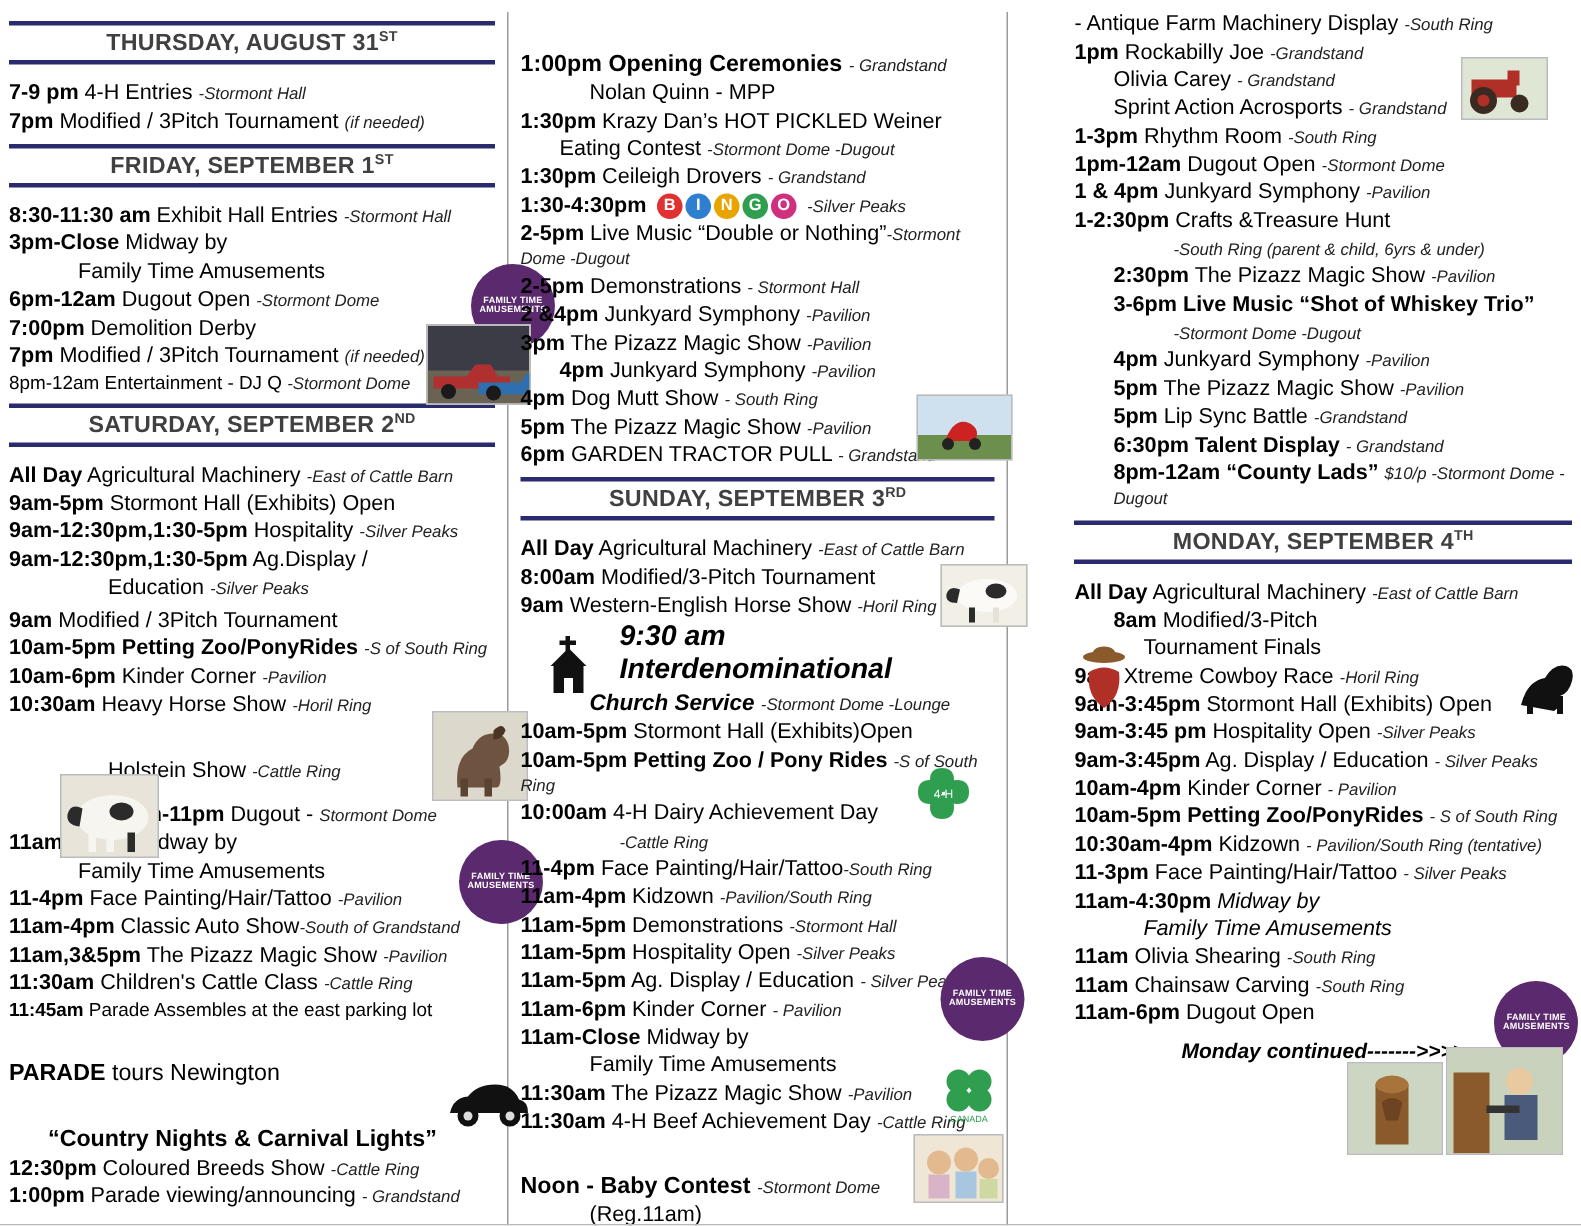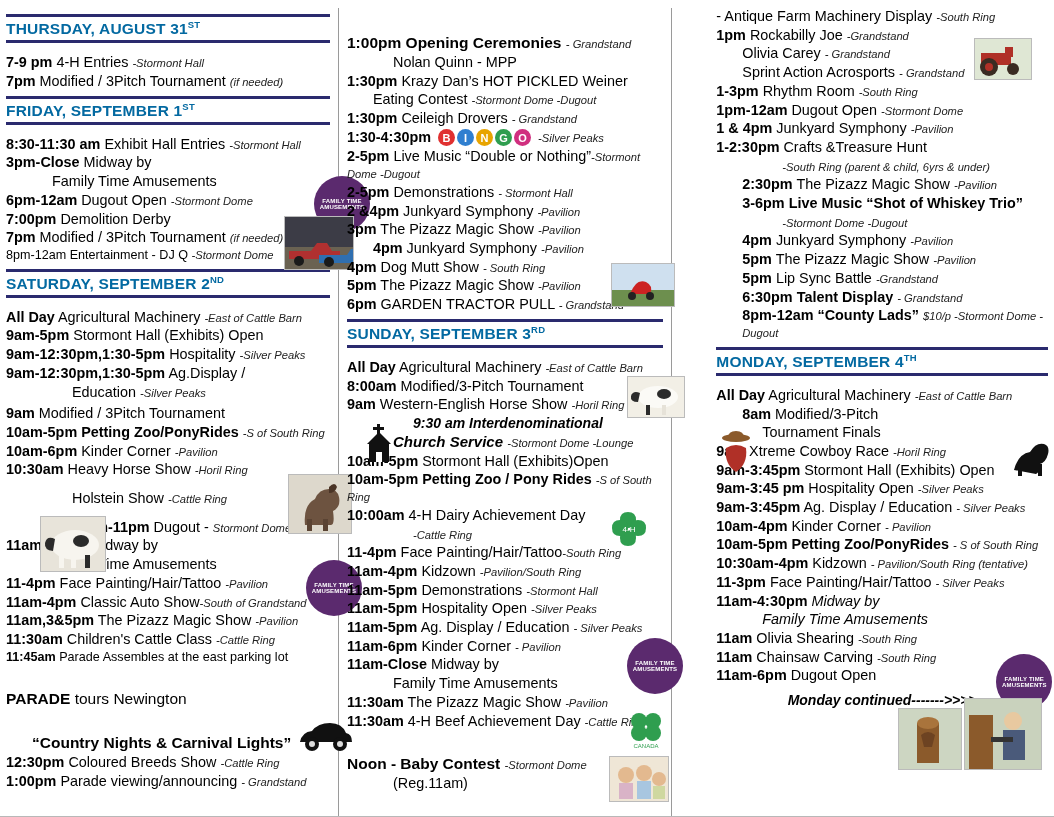--- a/index.html
+++ b/index.html
@@ -22,27 +22,27 @@
     box-sizing:border-box;
     position:relative;
   }
   .col1{width:345px;padding-right:8px;border-right:1px solid #9a9a9a;}
   .col2{width:345px;padding:0 8px;border-right:1px solid #9a9a9a;}
   .col3{width:352px;padding-left:8px;margin-left:36px;}
 
   
   .dayhdr{
     position:relative;
-    text-align:left;
+    text-align:center;
     font-weight:bold;
     font-size:15.5px;
     letter-spacing:.2px;
     padding:2px 0 3px 0;
     margin:2px 0 6px 0;
-    color:#0369a1;
+    color:#404040;
   }
   .dayhdr:before, .dayhdr:after{
     content:"";
     display:block;
     height:3px;
     background:#2a2a6e;
     margin:2px 0;
   }
   .dayhdr .sup{font-size:9.5px;vertical-align:super;}
 
@@ -169,21 +169,21 @@
 
     <div class="ev"><span class="b">All Day</span> <span>Agricultural Machinery</span> <span class="loc">-East of Cattle Barn</span></div>
     <div class="ev"><span class="b">9am-5pm</span> <span>Stormont Hall (Exhibits) Open</span></div>
     <div class="ev"><span class="b">9am-12:30pm,1:30-5pm</span> <span>Hospitality</span> <span class="loc">-Silver Peaks</span></div>
     <div class="ev"><span class="b">9am-12:30pm,1:30-5pm</span> <span>Ag.Display /</span></div>
     <div class="ev ind3"><span>Education</span> <span class="loc">-Silver Peaks</span></div>
     <div class="ev" style="margin-top:5px"><span class="b">9am</span> <span>Modified / 3Pitch Tournament</span></div>
     <div class="ev"><span class="b">10am-5pm</span> <span class="b">Petting Zoo/PonyRides</span> <span class="loc">-S of South Ring</span></div>
     <div class="ev"><span class="b">10am-6pm</span> <span>Kinder Corner</span> <span class="loc">-Pavilion</span></div>
     <div class="ev"><span class="b">10:30am</span> <span>Heavy Horse Show</span> <span class="loc">-Horil Ring</span></div>
-    <div class="ev ind3" style="margin-top:12px"><span>Holstein Show</span> <span class="loc">-Cattle Ring</span></div>
+    <div class="ev ind3" style="margin-top:28px"><span>Holstein Show</span> <span class="loc">-Cattle Ring</span></div>
     <div class="ev ind3" style="margin-top:12px"><span class="b">11am-11pm</span> <span>Dugout -</span> <span class="loc">Stormont Dome</span></div>
     <div class="ev"><span class="b">11am-Close</span> <span>Midway by</span></div>
     <div class="ev ind2"><span>Family Time Amusements</span></div>
     <div class="ev"><span class="b">11-4pm</span> <span>Face Painting/Hair/Tattoo</span> <span class="loc">-Pavilion</span></div>
     <div class="ev"><span class="b">11am-4pm</span> <span>Classic Auto Show</span><span class="loc">-South of Grandstand</span></div>
     <div class="ev"><span class="b">11am,3&amp;5pm</span> <span>The Pizazz Magic Show</span> <span class="loc">-Pavilion</span></div>
     <div class="ev"><span class="b">11:30am</span> <span>Children's Cattle Class</span> <span class="loc">-Cattle Ring</span></div>
     <div class="ev sm"><span class="b">11:45am</span> <span>Parade Assembles at the east parking lot</span></div>
     <div class="ev big"><span class="b">PARADE</span> <span>tours Newington</span></div>
     <div class="ev big ind1"><span class="b">“Country Nights &amp; Carnival Lights”</span></div>
@@ -264,21 +264,21 @@
     <div class="ev"><span class="b">5pm</span> <span>The Pizazz Magic Show</span> <span class="loc">-Pavilion</span></div>
     <div class="ev"><span class="b">6pm</span> <span>GARDEN TRACTOR PULL</span> <span class="loc">- Grandstand</span></div>
 
     <div class="dayhdr">
       <span>SUNDAY, SEPTEMBER 3</span><span class="sup">RD</span>
     </div>
 
     <div class="ev"><span class="b">All Day</span> <span>Agricultural Machinery</span> <span class="loc">-East of Cattle Barn</span></div>
     <div class="ev"><span class="b">8:00am</span> <span>Modified/3-Pitch Tournament</span></div>
     <div class="ev"><span class="b">9am</span> <span>Western-English Horse Show</span> <span class="loc">-Horil Ring</span></div>
-    <div class="ev ind3 it" style="font-weight:bold;font-size:14px;"><span>9:30 am Interdenominational</span></div>
+    <div class="ev ind3 it" style="font-weight:bold;font-size:19px;"><span>9:30 am Interdenominational</span></div>
     <div class="ev ind2 it" style="font-weight:bold;font-size:15px;"><span>Church Service</span> <span class="loc" style="font-weight:normal">-Stormont Dome -Lounge</span></div>
     <div class="ev"><span class="b">10am-5pm</span> <span>Stormont Hall (Exhibits)Open</span></div>
     <div class="ev"><span class="b">10am-5pm</span> <span class="b">Petting Zoo / Pony Rides</span> <span class="loc">-S of South Ring</span></div>
     <div class="ev"><span class="b">10:00am</span> <span>4-H Dairy Achievement Day</span></div>
     <div class="ev ind3"><span class="loc">-Cattle Ring</span></div>
     <div class="ev"><span class="b">11-4pm</span> <span>Face Painting/Hair/Tattoo</span><span class="loc">-South Ring</span></div>
     <div class="ev"><span class="b">11am-4pm</span> <span>Kidzown</span> <span class="loc">-Pavilion/South Ring</span></div>
     <div class="ev"><span class="b">11am-5pm</span> <span>Demonstrations</span> <span class="loc">-Stormont Hall</span></div>
     <div class="ev"><span class="b">11am-5pm</span> <span>Hospitality Open</span> <span class="loc">-Silver Peaks</span></div>
     <div class="ev"><span class="b">11am-5pm</span> <span>Ag. Display / Education</span> <span class="loc">- Silver Peaks</span></div>

